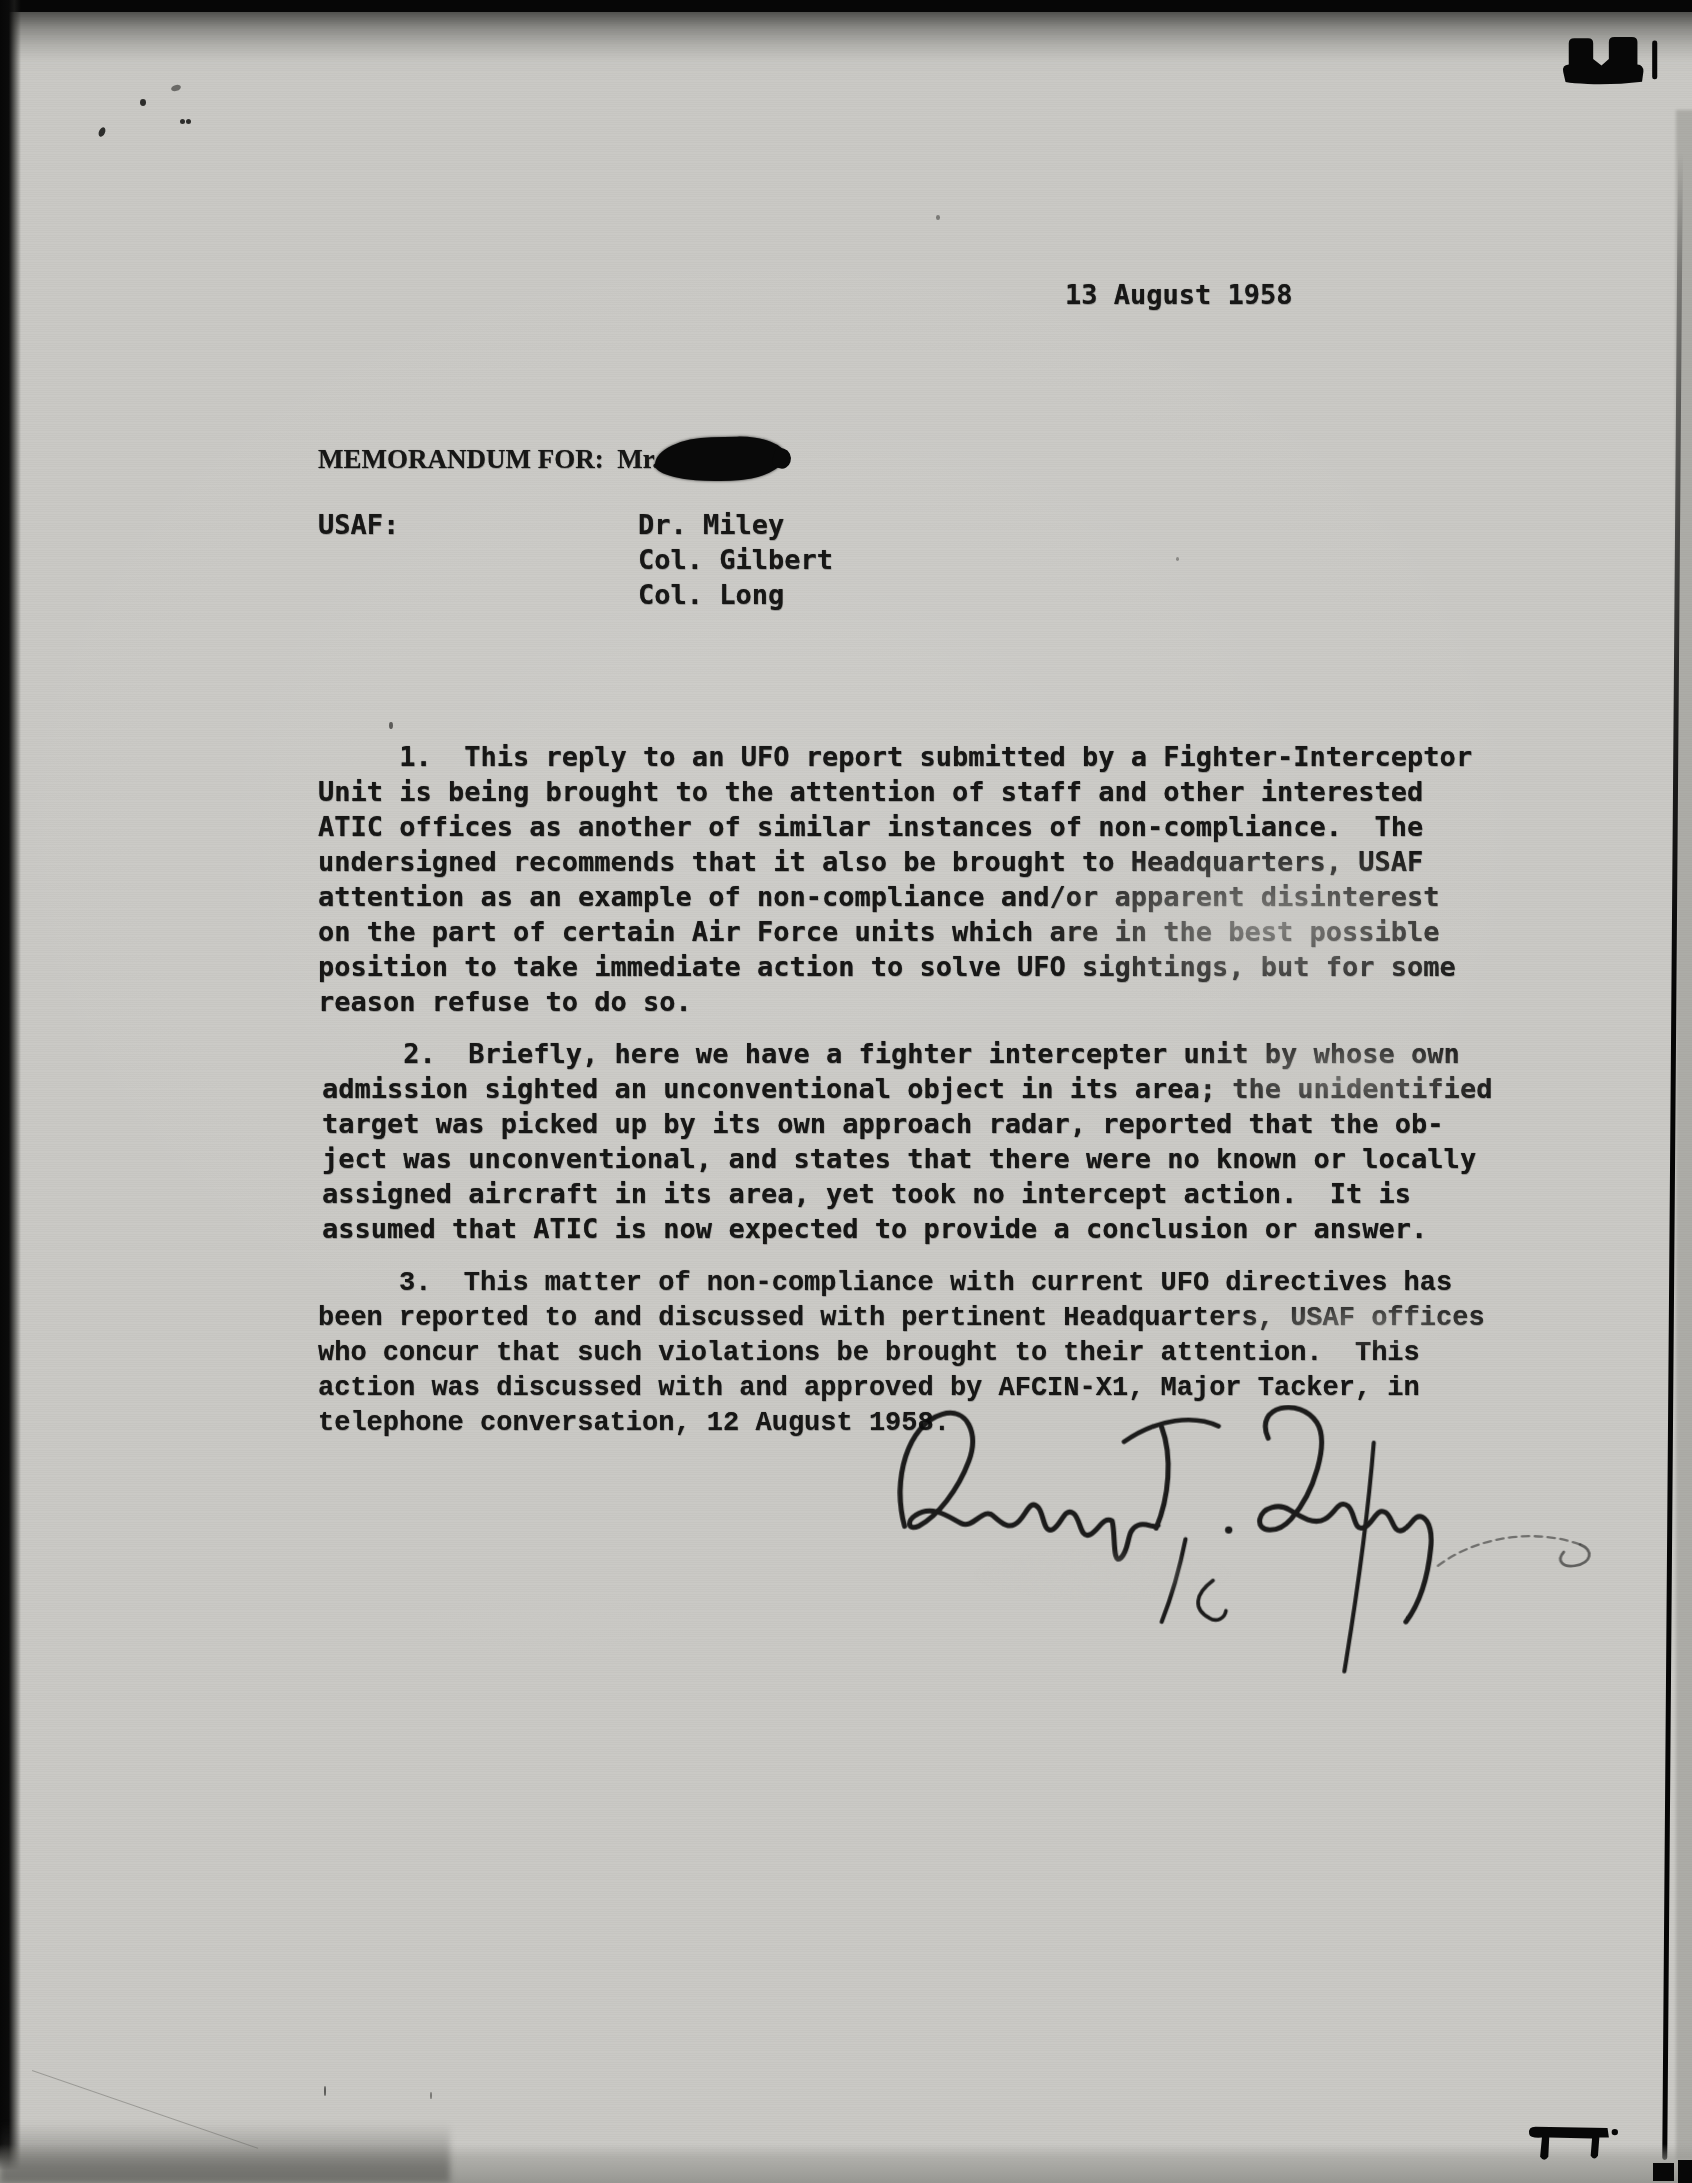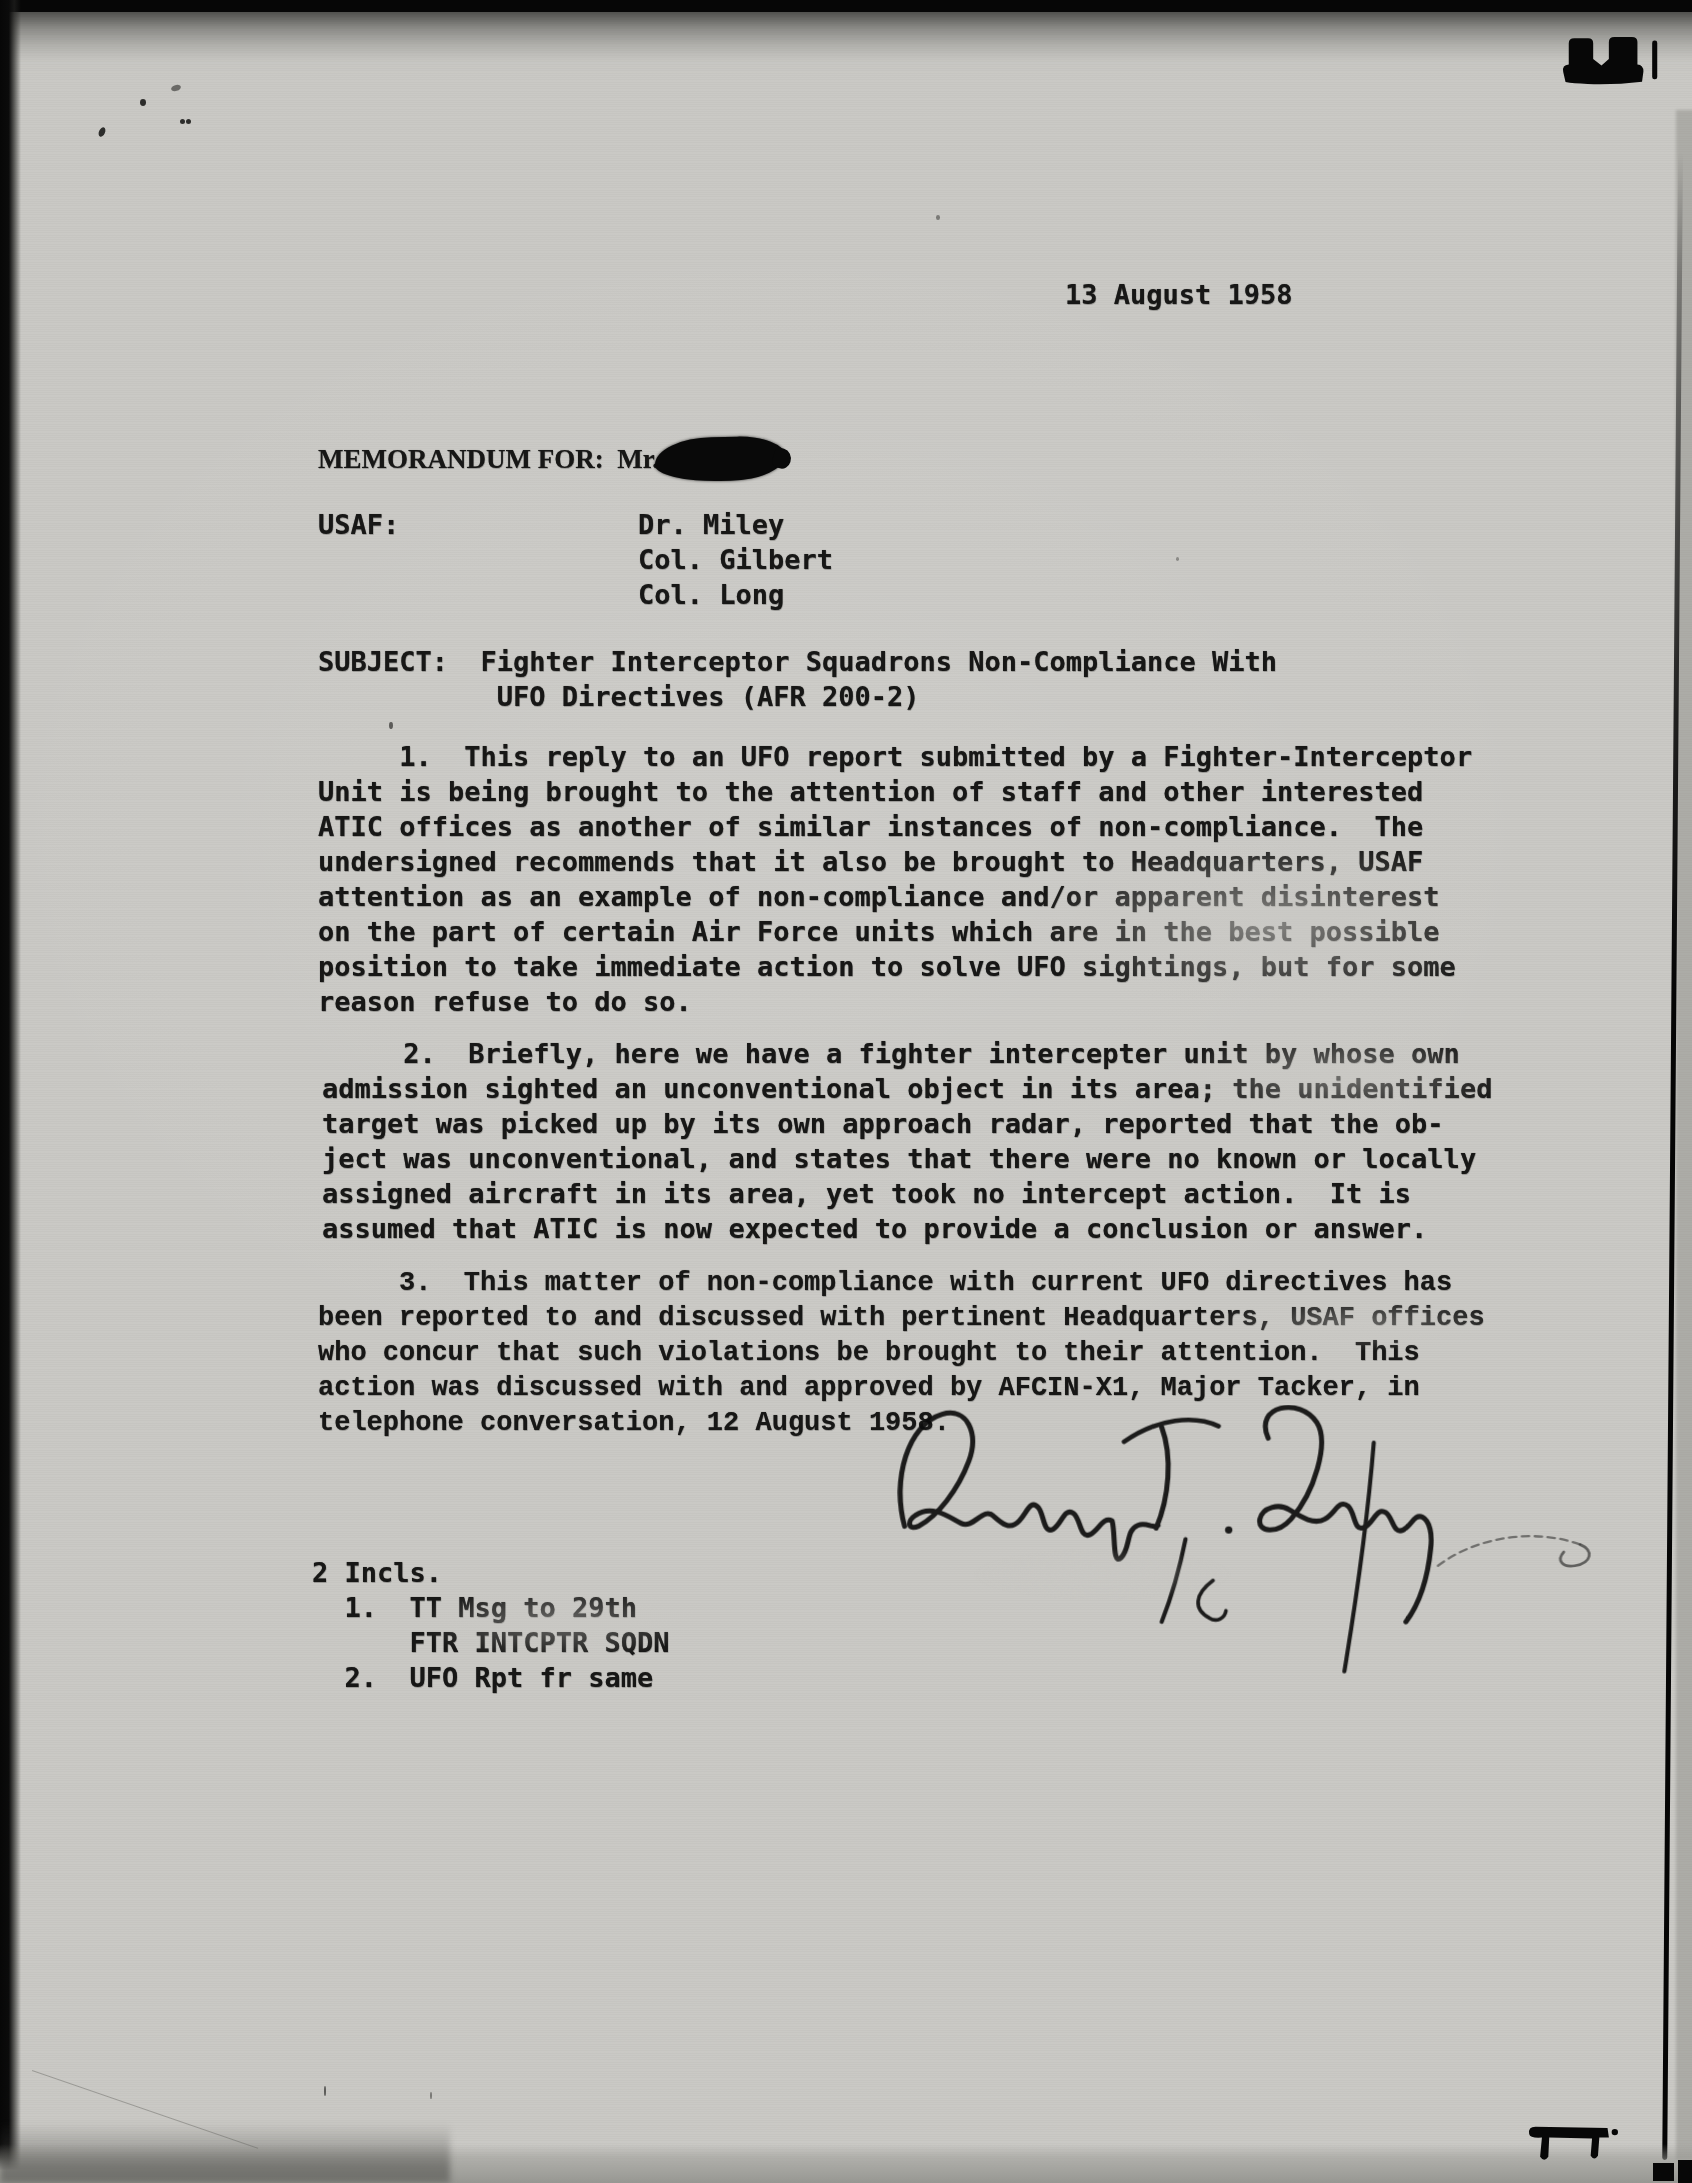--- a/index.html
+++ b/index.html
@@ -89,22 +89,20 @@
   <div class="tw" style="left:1065px;top:277px;">13 August 1958</div>
 
   <div class="tw" style="left:318px;top:442px;font-family:Liberation Serif, serif;">MEMORANDUM FOR:  Mr.</div>
   <div class="redaction" aria-label="redacted recipient name"></div>
 
   <div class="tw" style="left:318px;top:507px;">USAF:</div>
   <div class="tw" style="left:602px;top:507px;margin-left:36px;">Dr. Miley
 Col. Gilbert
 Col. Long</div>
 
-  <div class="tw" style="left:318px;top:644px;">SUBJECT:  Fighter Interceptor Squadrons Non-Compliance With
-           UFO Directives (AFR 200-2)</div>
 
   <div class="tw" style="left:318px;top:739px;">     1.  This reply to an UFO report submitted by a Fighter-Interceptor
 Unit is being brought to the attention of staff and other interested
 ATIC offices as another of similar instances of non-compliance.  The
 undersigned recommends that it also be brought to Headquarters, USAF
 attention as an example of non-compliance and/or apparent disinterest
 on the part of certain Air Force units which are in the best possible
 position to take immediate action to solve UFO sightings, but for some
 reason refuse to do so.</div>
   <div class="tw" style="left:322px;top:1036px;">     2.  Briefly, here we have a fighter intercepter unit by whose own
@@ -134,24 +132,20 @@
 
       <path stroke-width="9" d="M 700,340 C 688,400 668,470 648,520"></path>
       <path stroke-width="8" d="M 760,430 C 720,460 716,492 752,512 C 768,522 786,512 788,496"></path>
 
       <path stroke-width="5" opacity="0.5" stroke-dasharray="16 12" d="M 1250,398 C 1340,330 1470,318 1560,352"></path>
       <path stroke-width="6" opacity="0.6" d="M 1560,352 C 1590,364 1585,392 1548,398 C 1520,402 1508,386 1524,368"></path>
     </g>
   </svg>
 
 
-  <div class="tw" style="left:312px;top:1555px;">2 Incls.
-  1.  TT Msg to 29th
-      FTR INTCPTR SQDN
-  2.  UFO Rpt fr same</div>
 
   <div class="fade" style="left:1034px;top:836px;width:469px;height:175px;"></div>
   <div class="fade" style="left:1176px;top:1027px;width:331px;height:97px;opacity:.8;"></div>
   <div class="fade" style="left:1204px;top:1296px;width:312px;height:55px;opacity:.7;"></div>
   <div class="fade" style="left:414px;top:1585px;width:285px;height:74px;opacity:.75;"></div>
   <div class="fade" style="left:974px;top:1549px;width:257px;height:51px;opacity:.55;"></div>
 
   <div class="speck" style="left:99px;top:127px;width:6px;height:10px;transform:rotate(24deg);"></div>
   <div class="speck" style="left:140px;top:99px;width:6px;height:6.9px;"></div>
   <div class="speck" style="left:171px;top:85px;width:10px;height:6px;transform:rotate(-18deg);opacity:.6;"></div>

